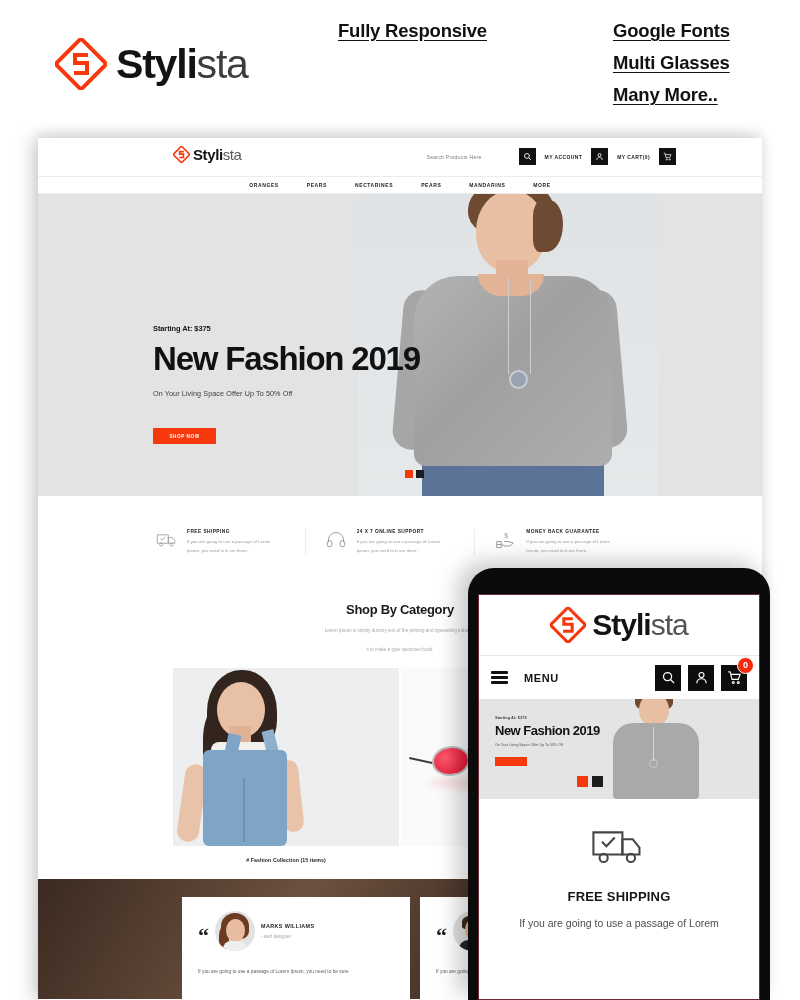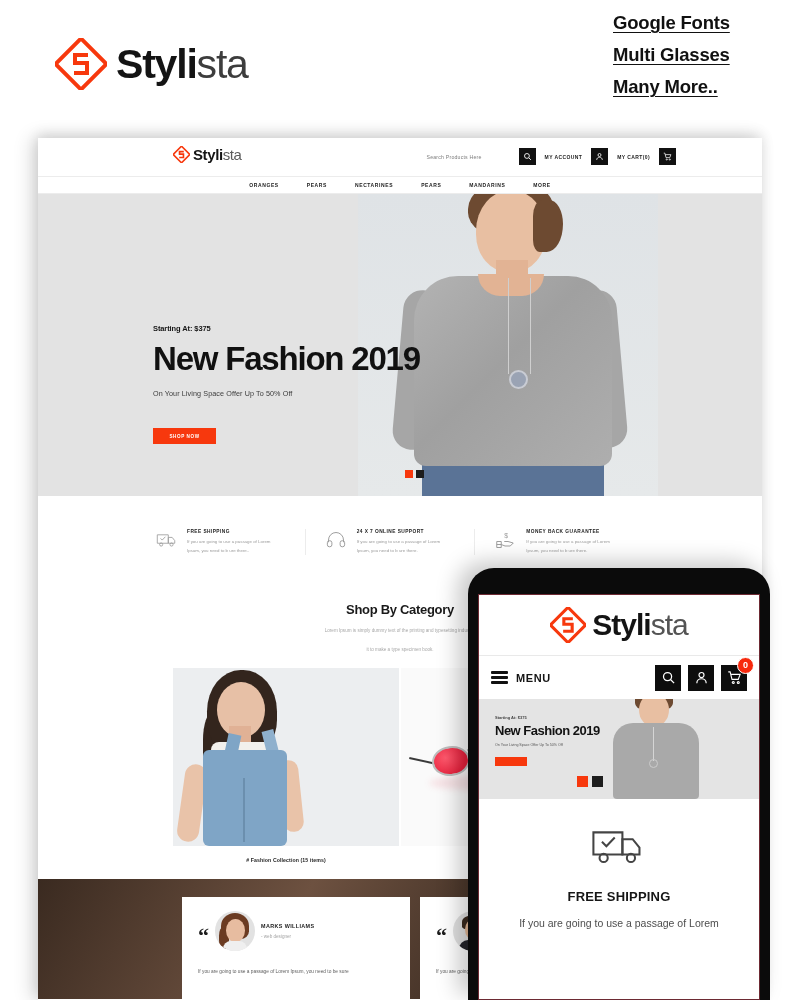--- a/index.html
+++ b/index.html
@@ -23,21 +23,21 @@
   .diamond {
     width:52px; height:52px; position:relative; flex:0 0 auto;
   }
   .diamond svg { display:block; }
   .logo-text { font-size:41px; letter-spacing:-1.2px; line-height:1; white-space:nowrap; }
   .logo-text .b { font-weight:bold; color:#141414; }
   .logo-text .l { font-weight:300; color:#3d3d3d; }
 
   .feat-col { position:absolute; }
   .feat-col.c1 { left:338px; top:20px; }
-  .feat-col.c2 { left:613px; top:12px; }
+  .feat-col.c2 { left:613px; top:20px; }
   .feat-item {
     font-size:18.5px; color:#111; font-weight:600;
     text-decoration:underline; text-underline-offset:3px;
     margin-bottom:10px; white-space:nowrap; letter-spacing:-0.2px;
   }
 
   
   .desktop {
     position:absolute; left:38px; top:138px; width:724px; height:862px;
     background:#fff; overflow:hidden;
@@ -187,21 +187,21 @@
   .p-logo .pm { width:36px; height:36px; }
   .p-logo-text { font-size:30px; letter-spacing:-1px; line-height:1; }
   .p-logo-text .b { font-weight:bold; color:#141414; }
   .p-logo-text .l { font-weight:300; color:#545454; }
   .p-bar {
     height:44px; border-top:1px solid #e9e9e9; display:flex; align-items:center;
     padding:0 12px; position:relative;
   }
   .burger { width:17px; height:13px; display:flex; flex-direction:column; justify-content:space-between; }
   .burger i { display:block; height:3px; background:#111; border-radius:1px; }
-  .p-menu { font-size:11px; font-weight:bold; color:#151515; letter-spacing:.6px; margin-left:8px; }
+  .p-menu { font-size:11px; font-weight:bold; color:#151515; letter-spacing:.6px; margin-left:16px; }
   .p-icons { margin-left:auto; display:flex; gap:7px; position:relative; }
   .p-sq { width:26px; height:26px; background:#0d0d0d; display:flex; align-items:center; justify-content:center; }
   .p-badge {
     position:absolute; right:-7px; top:-8px; width:17px; height:17px; border-radius:50%;
     background:#f7290d; color:#fff; font-size:9px; font-weight:bold;
     display:flex; align-items:center; justify-content:center; border:1.5px solid #fff;
   }
   .p-hero { height:100px; background:#e4e4e4; position:relative; overflow:hidden; }
   .ph-copy { position:absolute; left:16px; top:16px; }
   .ph-kick { font-size:4px; font-weight:bold; color:#444; }
@@ -231,20 +231,21 @@
     <span class="diamond">
       <svg width="52" height="52" viewBox="0 0 52 52">
         <rect x="8" y="8" width="36" height="36" transform="rotate(45 26 26)" fill="none" stroke="#f7380d" stroke-width="4"></rect>
         <path d="M33 17 L20 17 L20 25 L32 25 L32 35 L19 35" fill="none" stroke="#f7380d" stroke-width="4"></path>
       </svg>
     </span>
     <span class="logo-text"><span class="b">Styli</span><span class="l">sta</span></span>
   </div>
 
   <div class="feat-col c1">
+    <div class="feat-item">Fully Responsive</div>
   </div>
   <div class="feat-col c2">
     <div class="feat-item">Google Fonts </div>
     <div class="feat-item">Multi Glasses</div>
     <div class="feat-item">Many More..</div>
   </div>
 </div>
 
 <div class="desktop">
 

